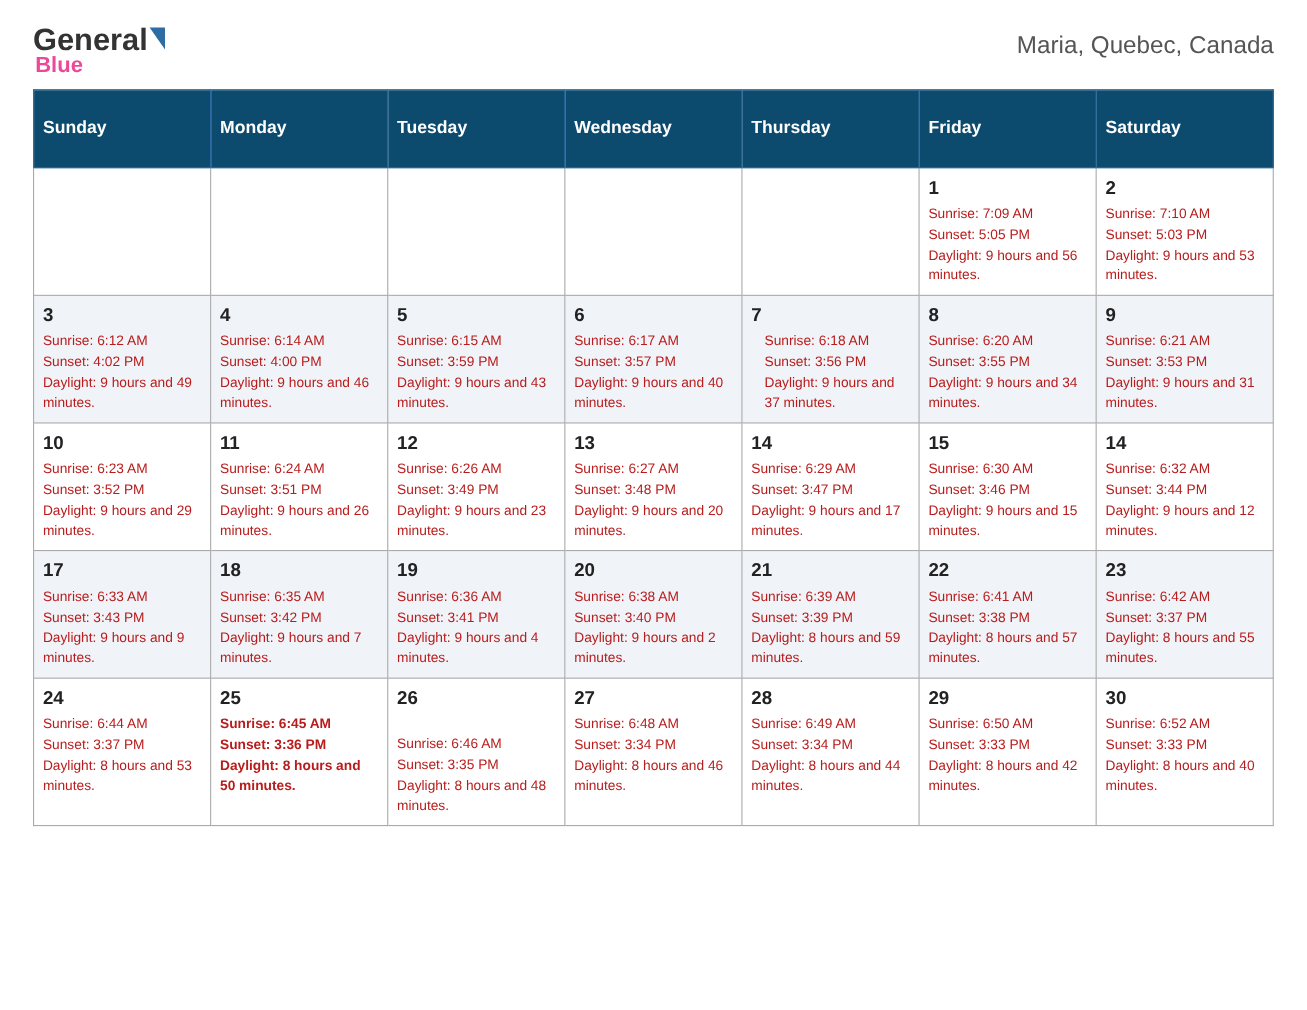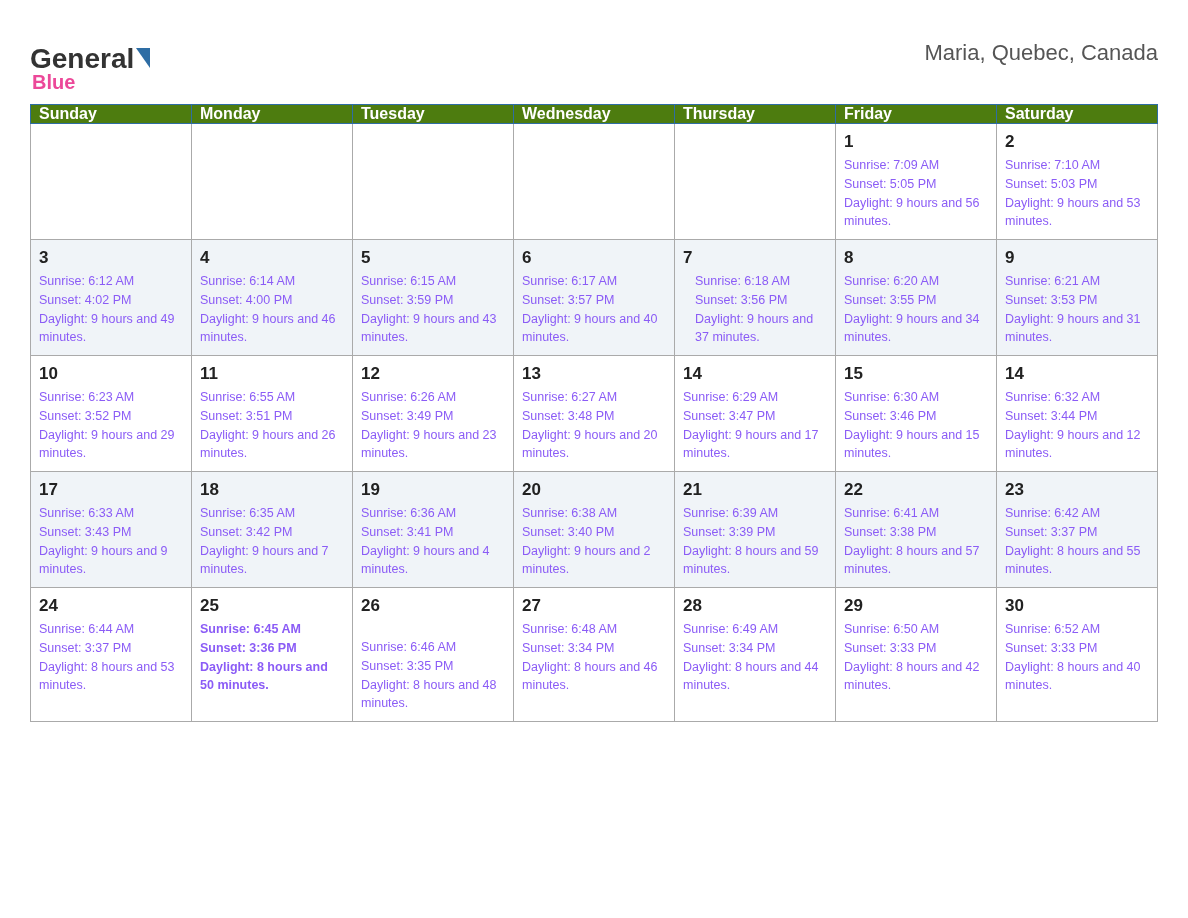--- a/index.html
+++ b/index.html
@@ -13,21 +13,21 @@
     .header {
       display: flex;
       justify-content: space-between;
       align-items: flex-start;
       margin-bottom: 10px;
     }
     .logo {
       display: flex;
       flex-direction: column;
       align-items: flex-start;
-      margin-top: 25px;
+      margin-top: 2px;
     }
     .logo-text {
       font-size: 28px;
       font-weight: bold;
       color: #333;
       line-height: 1;
     }
     .logo-blue-text {
       color: #ec4899;
       font-size: 20px;
@@ -41,33 +41,33 @@
     }
     .calendar-title {
       font-size: 52px;
       font-weight: bold;
       color: #222;
       line-height: 1.1;
     }
     .calendar-subtitle {
       font-size: 22px;
       color: #555;
-      margin-top: 20px;
+      margin-top: 8px;
     }
     .calendar {
       width: 100%;
       border-collapse: collapse;
       margin-top: 8px;
     }
     .calendar th {
-      background-color: #4d7c0f;
+      background-color: #0c4a6e;
       color: #fff;
       font-size: 16px;
       font-weight: bold;
-      padding: 0 8px;
+      padding: 26px 8px;
       text-align: left;
       border: 1px solid #2e6da4;
     }
     .calendar td {
       vertical-align: top;
       padding: 8px 8px;
       border: 1px solid #aaa;
       font-size: 13px;
       color: #333;
       background: #fff;
@@ -79,21 +79,21 @@
     }
     .day-number {
       font-size: 17px;
       font-weight: bold;
       color: #222;
       margin-bottom: 4px;
       display: block;
     }
     .day-info {
       font-size: 12.5px;
-      color: #8b5cf6;
+      color: #b91c1c;
       line-height: 1.5;
     }
     .empty-cell {
       background: #f5f5f5;
     }
     .calendar tbody tr:nth-child(odd) td {
       background: #fff;
     }
     .calendar tbody tr:nth-child(even) td {
       background: #f0f4f8;
@@ -193,21 +193,21 @@
       </tr>
       <tr class="week-row">
         <td>
           <span class="day-number">10</span>
           <div class="day-info" style="white-space: pre-line;">Sunrise: 6:23 AM
 Sunset: 3:52 PM
 Daylight: 9 hours and 29 minutes.</div>
         </td>
         <td>
           <span class="day-number">11</span>
-          <div class="day-info" style="white-space: pre-line;">Sunrise: 6:55 AM
+          <div class="day-info" style="white-space: pre-line;">Sunrise: 6:24 AM
 Sunset: 3:51 PM
 Daylight: 9 hours and 26 minutes.</div>
         </td>
         <td>
           <span class="day-number">12</span>
           <div class="day-info" style="white-space: pre-line;">Sunrise: 6:26 AM
 Sunset: 3:49 PM
 Daylight: 9 hours and 23 minutes.</div>
         </td>
         <td>

